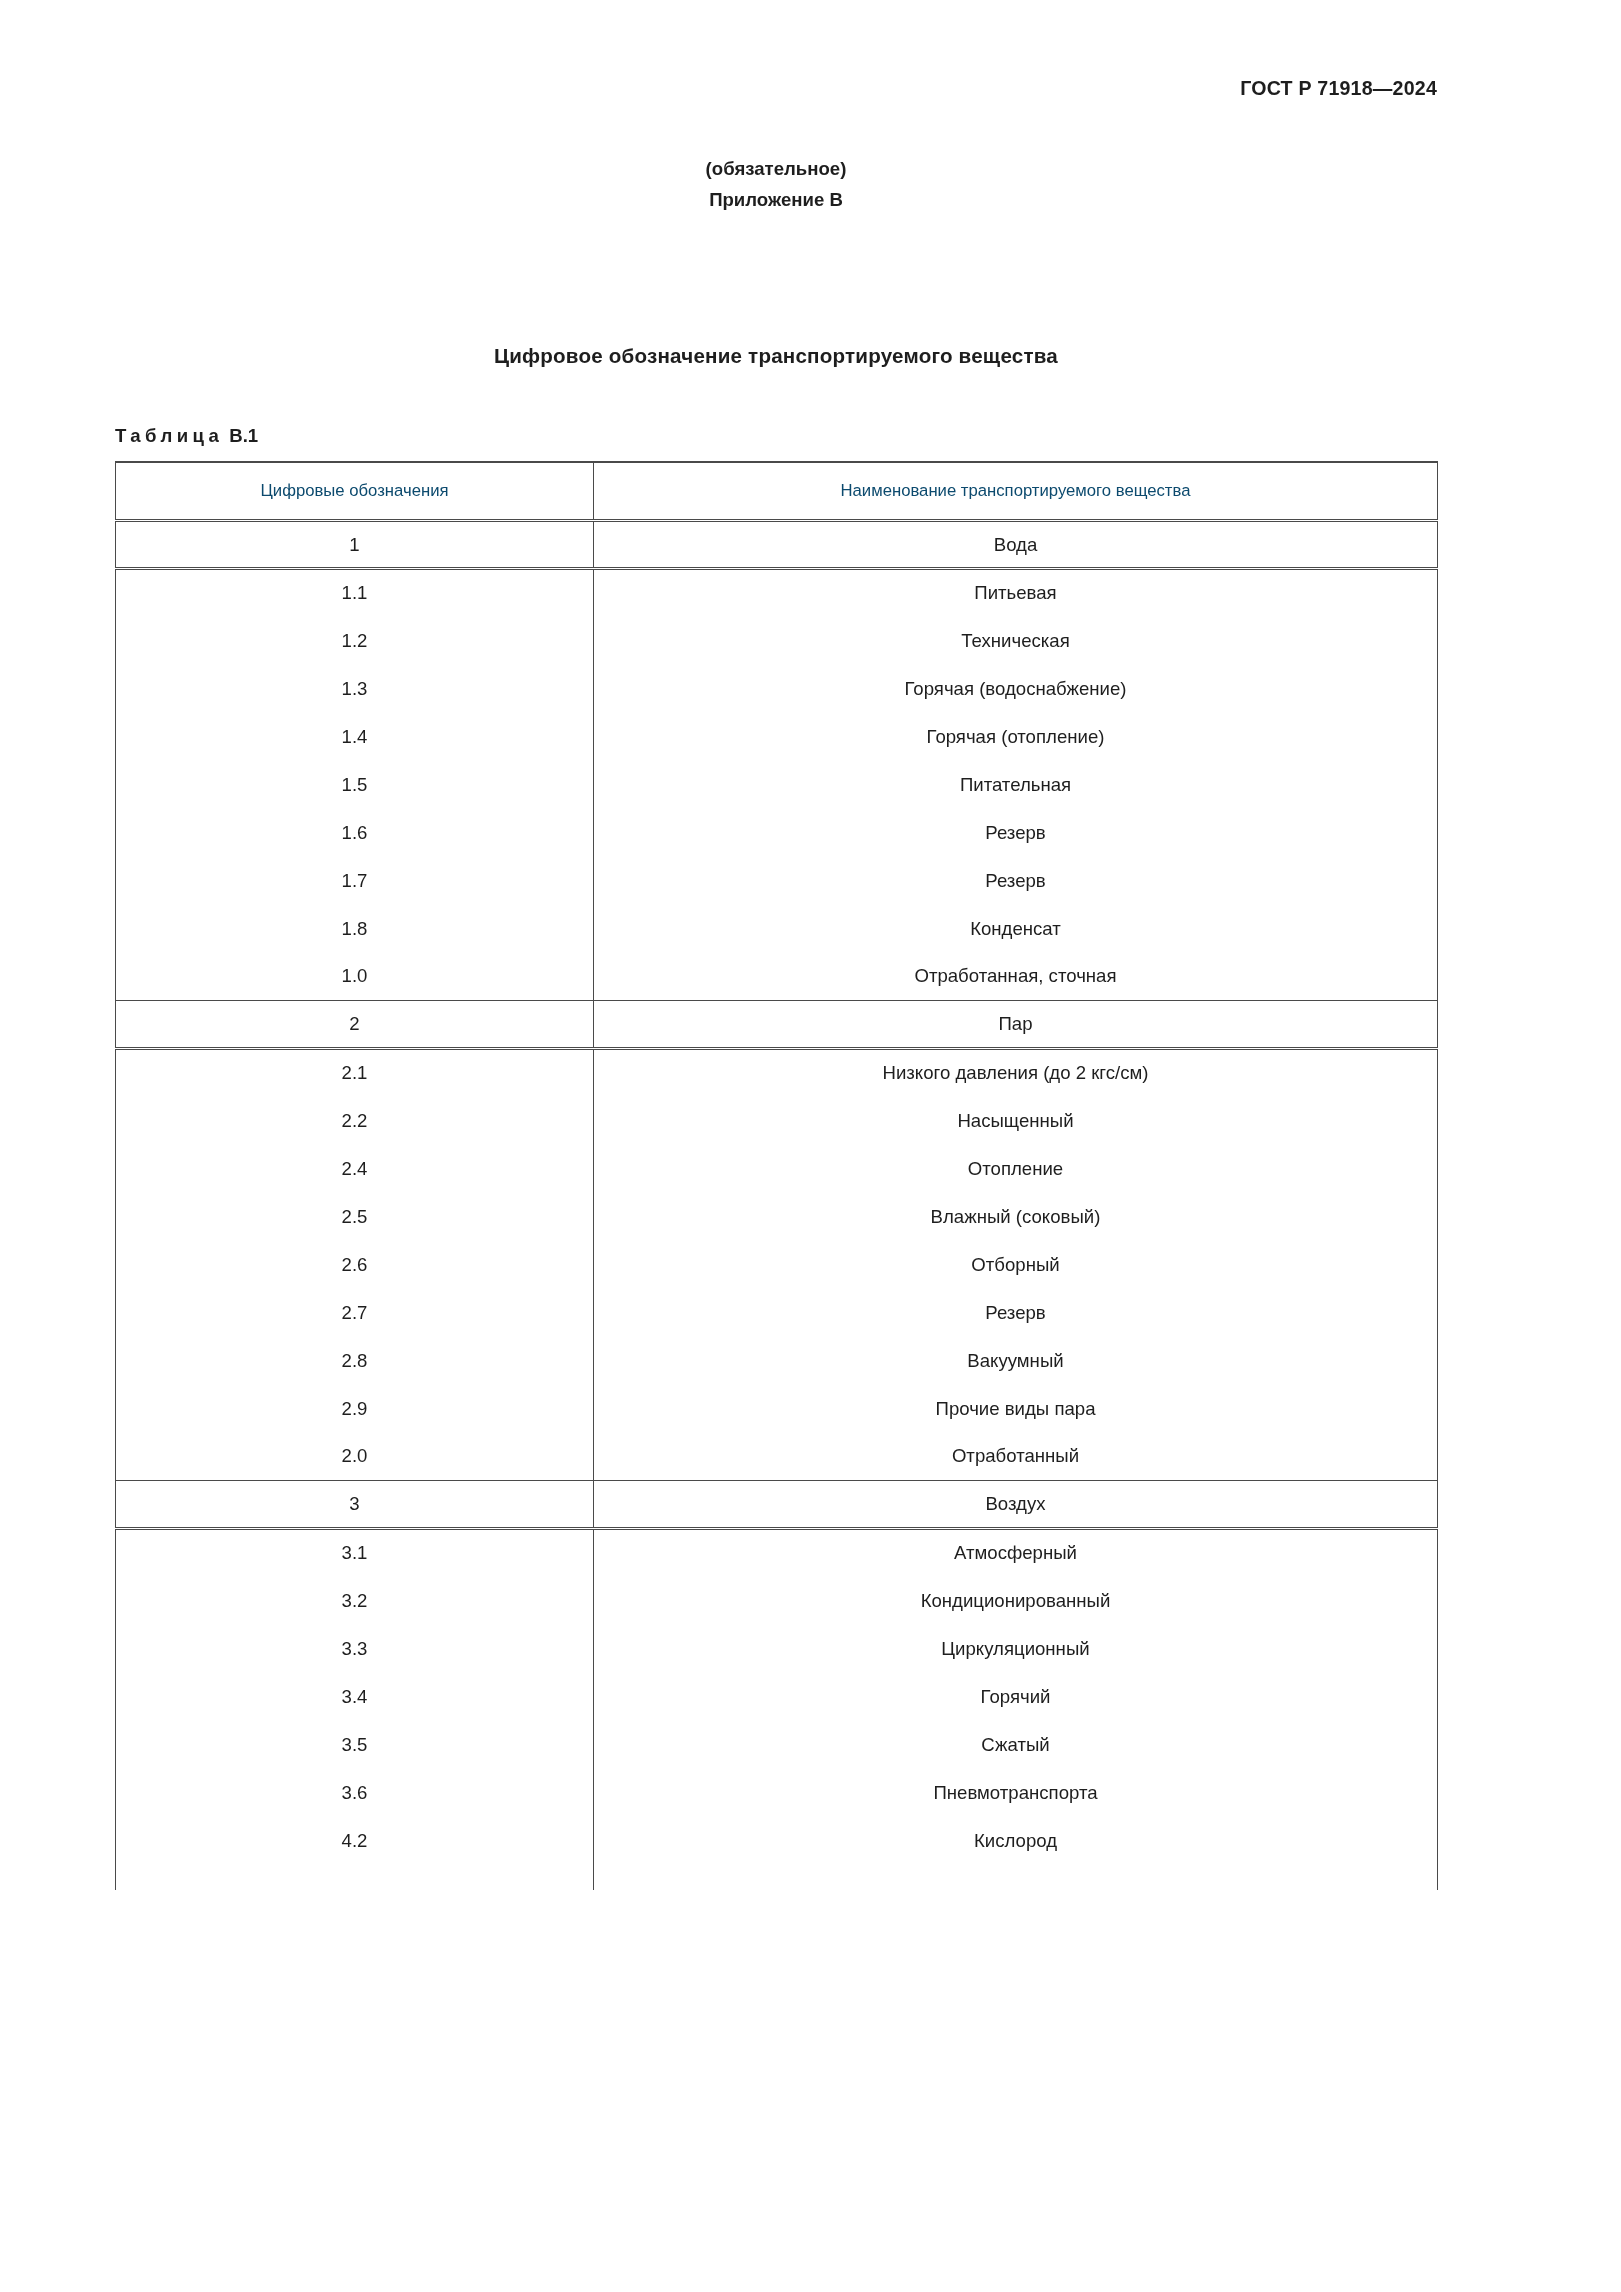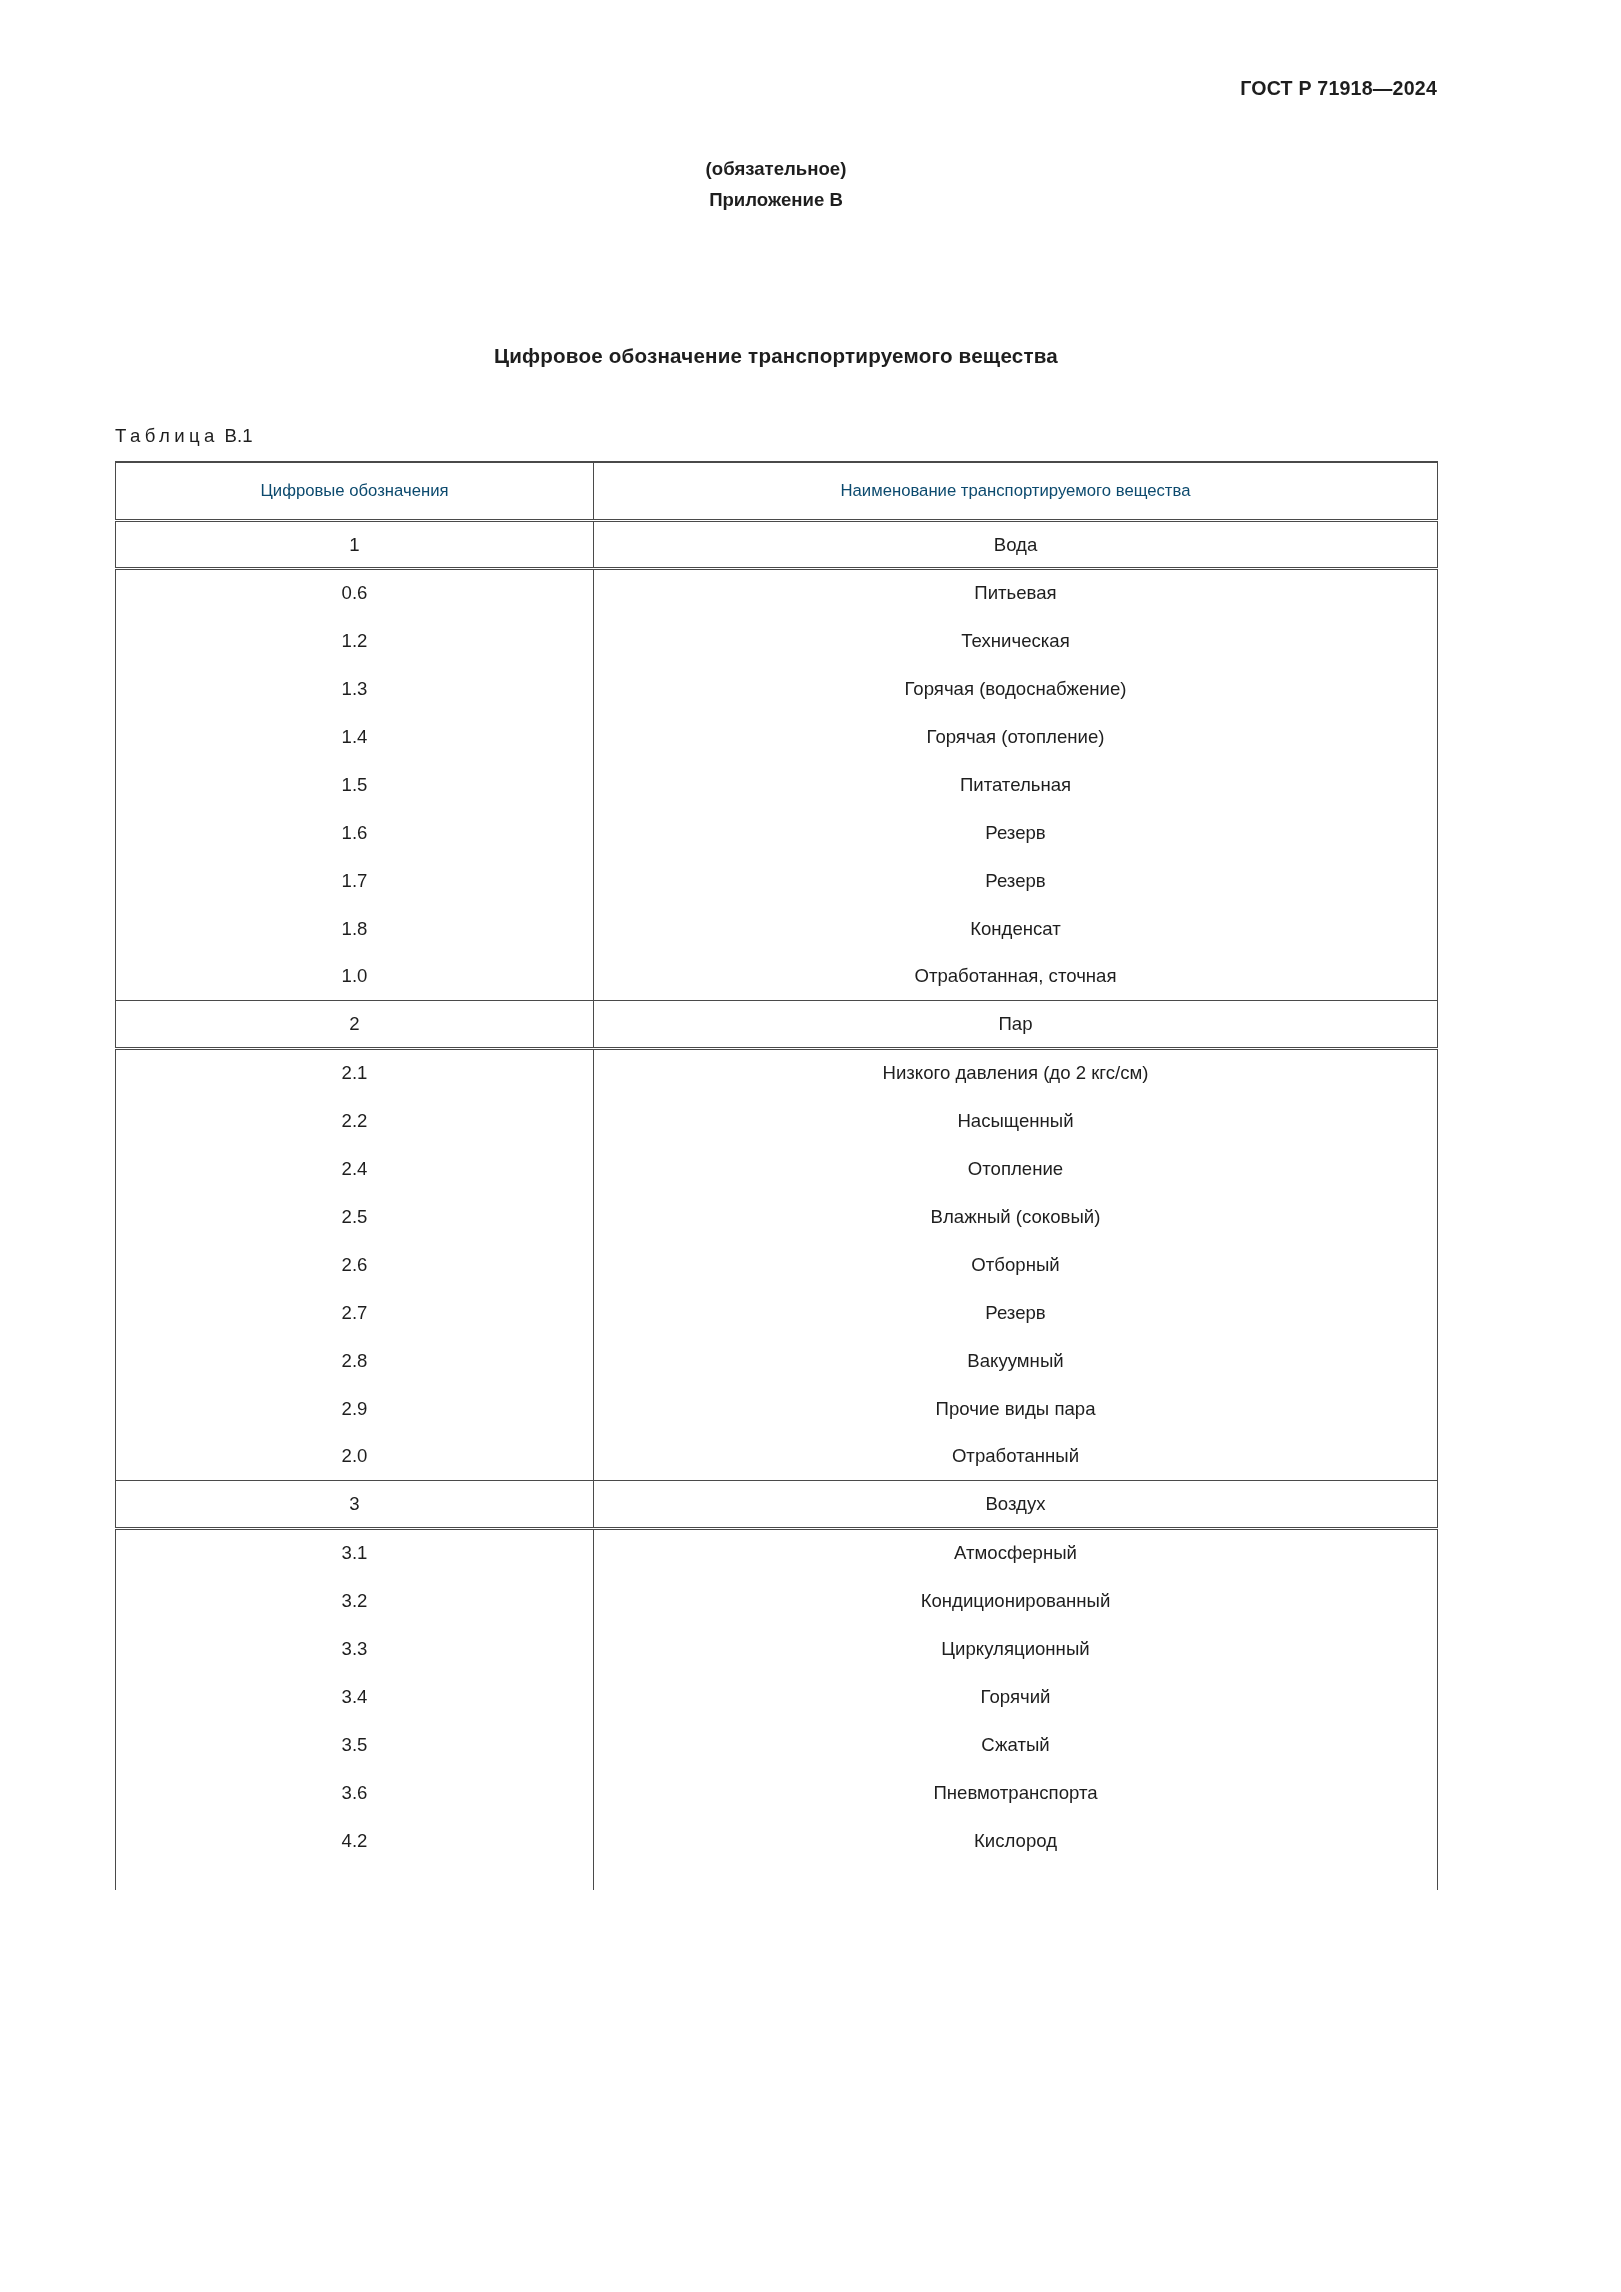--- a/index.html
+++ b/index.html
@@ -40,21 +40,21 @@
     width: 1322px;
     text-align: center;
     font-weight: bold;
     font-size: 20.6px;
     letter-spacing: 0.2px;
   }
   .table-label {
     margin-top: 57px;
     margin-left: 115px;
     font-size: 18.6px;
-    font-weight: normal;
+    font-weight: bold;
   }
   .table-label .spaced { letter-spacing: 4.4px; }
   .table-label .tab-num { margin-left: 5.9px; }
 
   table.subst-table {
     margin-top: 13.7px;
     margin-left: 115px;
     width: 1322px;
     border-collapse: collapse;
     table-layout: fixed;
@@ -131,21 +131,21 @@
         <th>Цифровые обозначения</th>
         <th>Наименование транспортируемого вещества</th>
       </tr>
     </thead>
     <tbody>
         <tr class="section-row">
           <td>1</td>
           <td>Вода</td>
         </tr>
         <tr class="data-row">
-          <td>0.6</td>
+          <td>1.1</td>
           <td>Питьевая</td>
         </tr>
         <tr class="data-row">
           <td>1.2</td>
           <td>Техническая</td>
         </tr>
         <tr class="data-row">
           <td>1.3</td>
           <td>Горячая (водоснабжение)</td>
         </tr>

